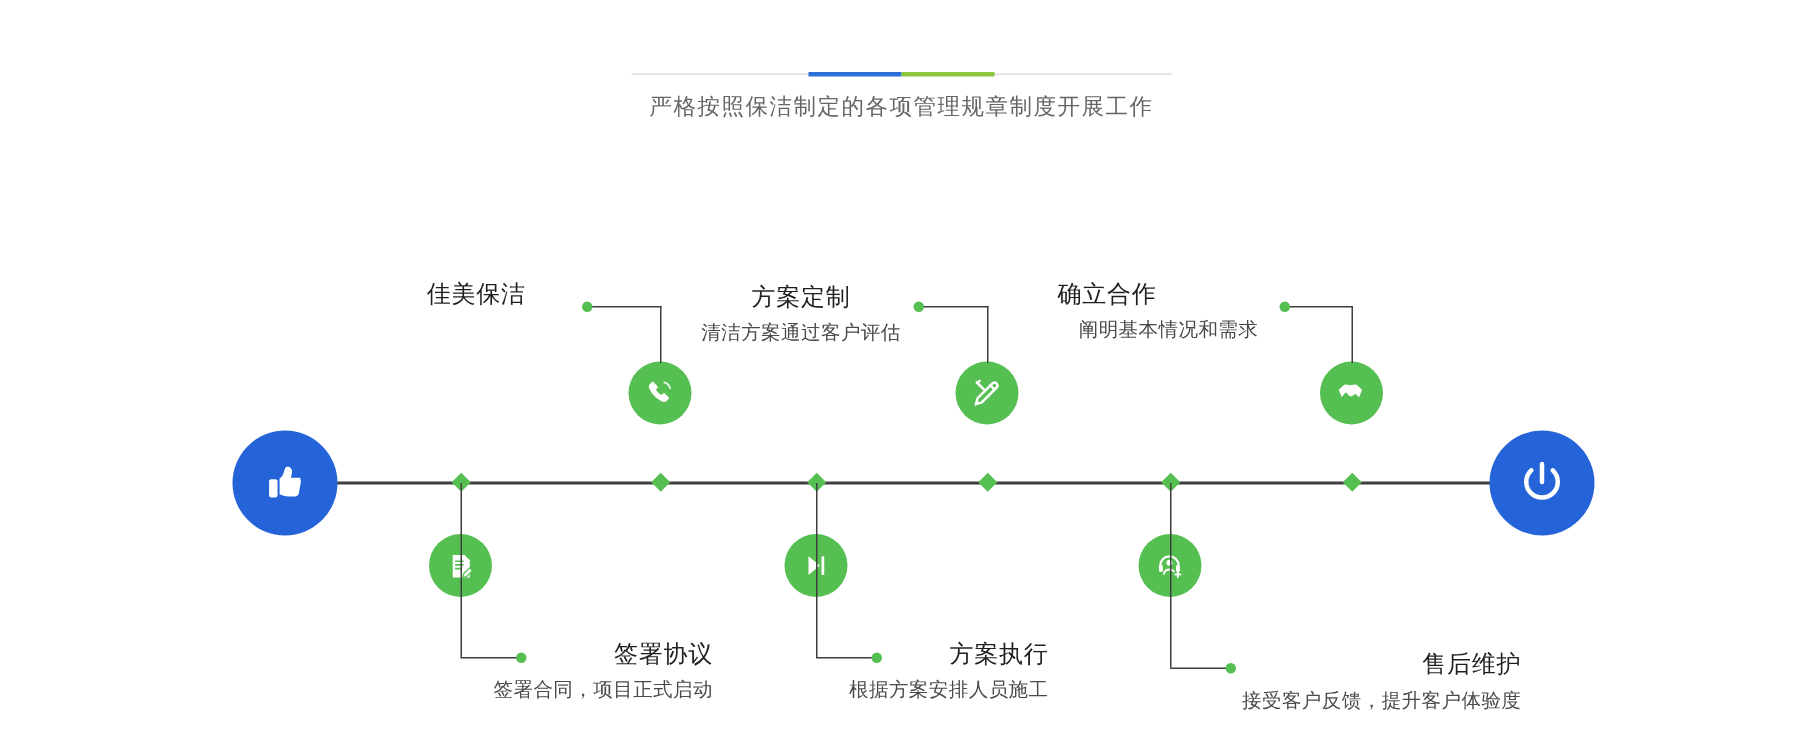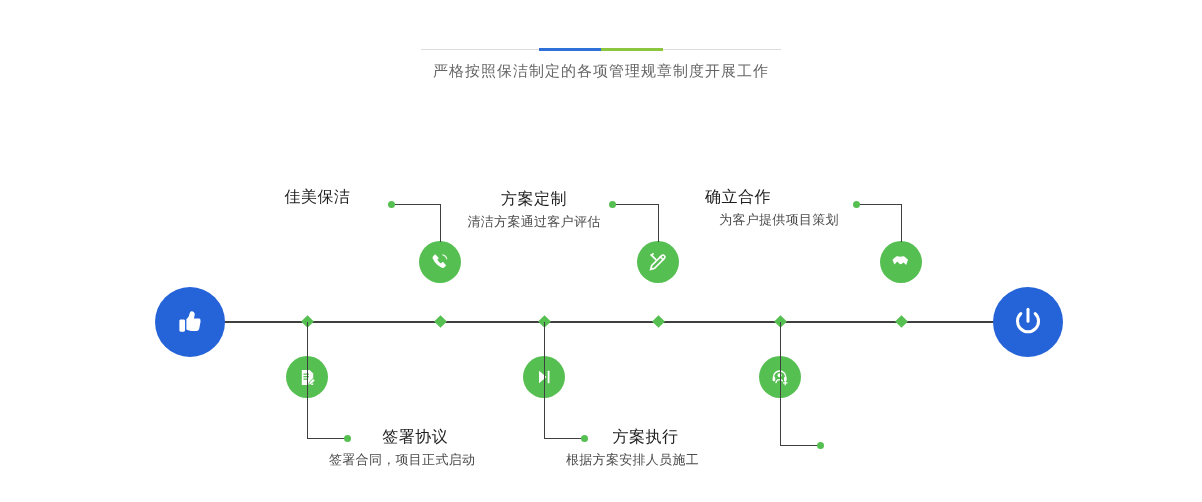--- a/index.html
+++ b/index.html
@@ -149,21 +149,21 @@
     letter-spacing: 0.5px;
   }
   .lbl .t2 {
     font-size: 13px;
     color: #4a4a4a;
     line-height: 20px;
     margin-top: 2px;
     letter-spacing: 0.3px;
   }
   .lbl.above { text-align: left; }
-  .lbl.below { text-align: center; }
+  .lbl.below { text-align: right; }
 </style>
 </head>
 <body>
 
 <div class="page">
 
   <div class="header">
     <div class="rule-wrap">
       <div class="rule-line"></div>
       <div class="rule-blue"></div>
@@ -269,33 +269,37 @@
         <path d="M8.6 13.4l2.2 2c.6.55 1.5.6 2.2.15l1.6-1" stroke="#56bf51" stroke-width="1.1" fill="none" stroke-linecap="round"></path>
       </svg>
     </span>
   </div>
   <div class="diamond" style="left:897px; top:317px;"></div>
   <div class="conn conn-v" style="left:901px; top:204px; height:38px;"></div>
   <div class="conn conn-h" style="left:859px; top:204px; width:43px;"></div>
   <div class="dot-small" style="left:853px; top:201px;"></div>
   <div class="lbl above" style="left:705px; top:186px;">
     <div class="t1" style="width:148px;">确立合作</div>
-    <div class="t2" style="text-align:center; width:148px;">为客户提供项目策划</div>
+    <div class="t2" style="text-align:center; width:148px;">阐明基本情况和需求</div>
   </div>
 
   <div class="node-circle" style="left:759px; top:356px;">
     <span>
       <svg width="21" height="21" viewBox="0 0 24 24" fill="#ffffff">
         <path d="M4 11.5a7 7 0 0 1 14 0" fill="none" stroke="#ffffff" stroke-width="1.6" stroke-linecap="round"></path>
         <rect x="3" y="11" width="3" height="5.4" rx="1.3"></rect>
         <rect x="16" y="11" width="3" height="5.4" rx="1.3"></rect>
         <circle cx="11" cy="9.3" r="2.3"></circle>
         <path d="M6.8 17.8c.5-2.1 2.2-3.3 4.2-3.3 1.3 0 2.5.5 3.3 1.4" fill="none" stroke="#ffffff" stroke-width="1.5" stroke-linecap="round"></path>
         <path d="M17.4 16.2v4M15.4 18.2h4" stroke="#ffffff" stroke-width="1.5" stroke-linecap="round"></path>
       </svg>
     </span>
   </div>
   <div class="diamond" style="left:776px; top:317px;"></div>
   <div class="conn conn-v" style="left:780px; top:322px; height:123px;"></div>
   <div class="conn conn-h" style="left:780px; top:445px; width:40px;"></div>
   <div class="dot-small" style="left:817px; top:442px;"></div>
+  <div class="lbl below" style="left:828px; top:433px;">
+    <div class="t1">售后维护</div>
+    <div class="t2" style="margin-left:0px;">接受客户反馈，提升客户体验度</div>
+  </div>
 
 </div>
 
 </body></html>

